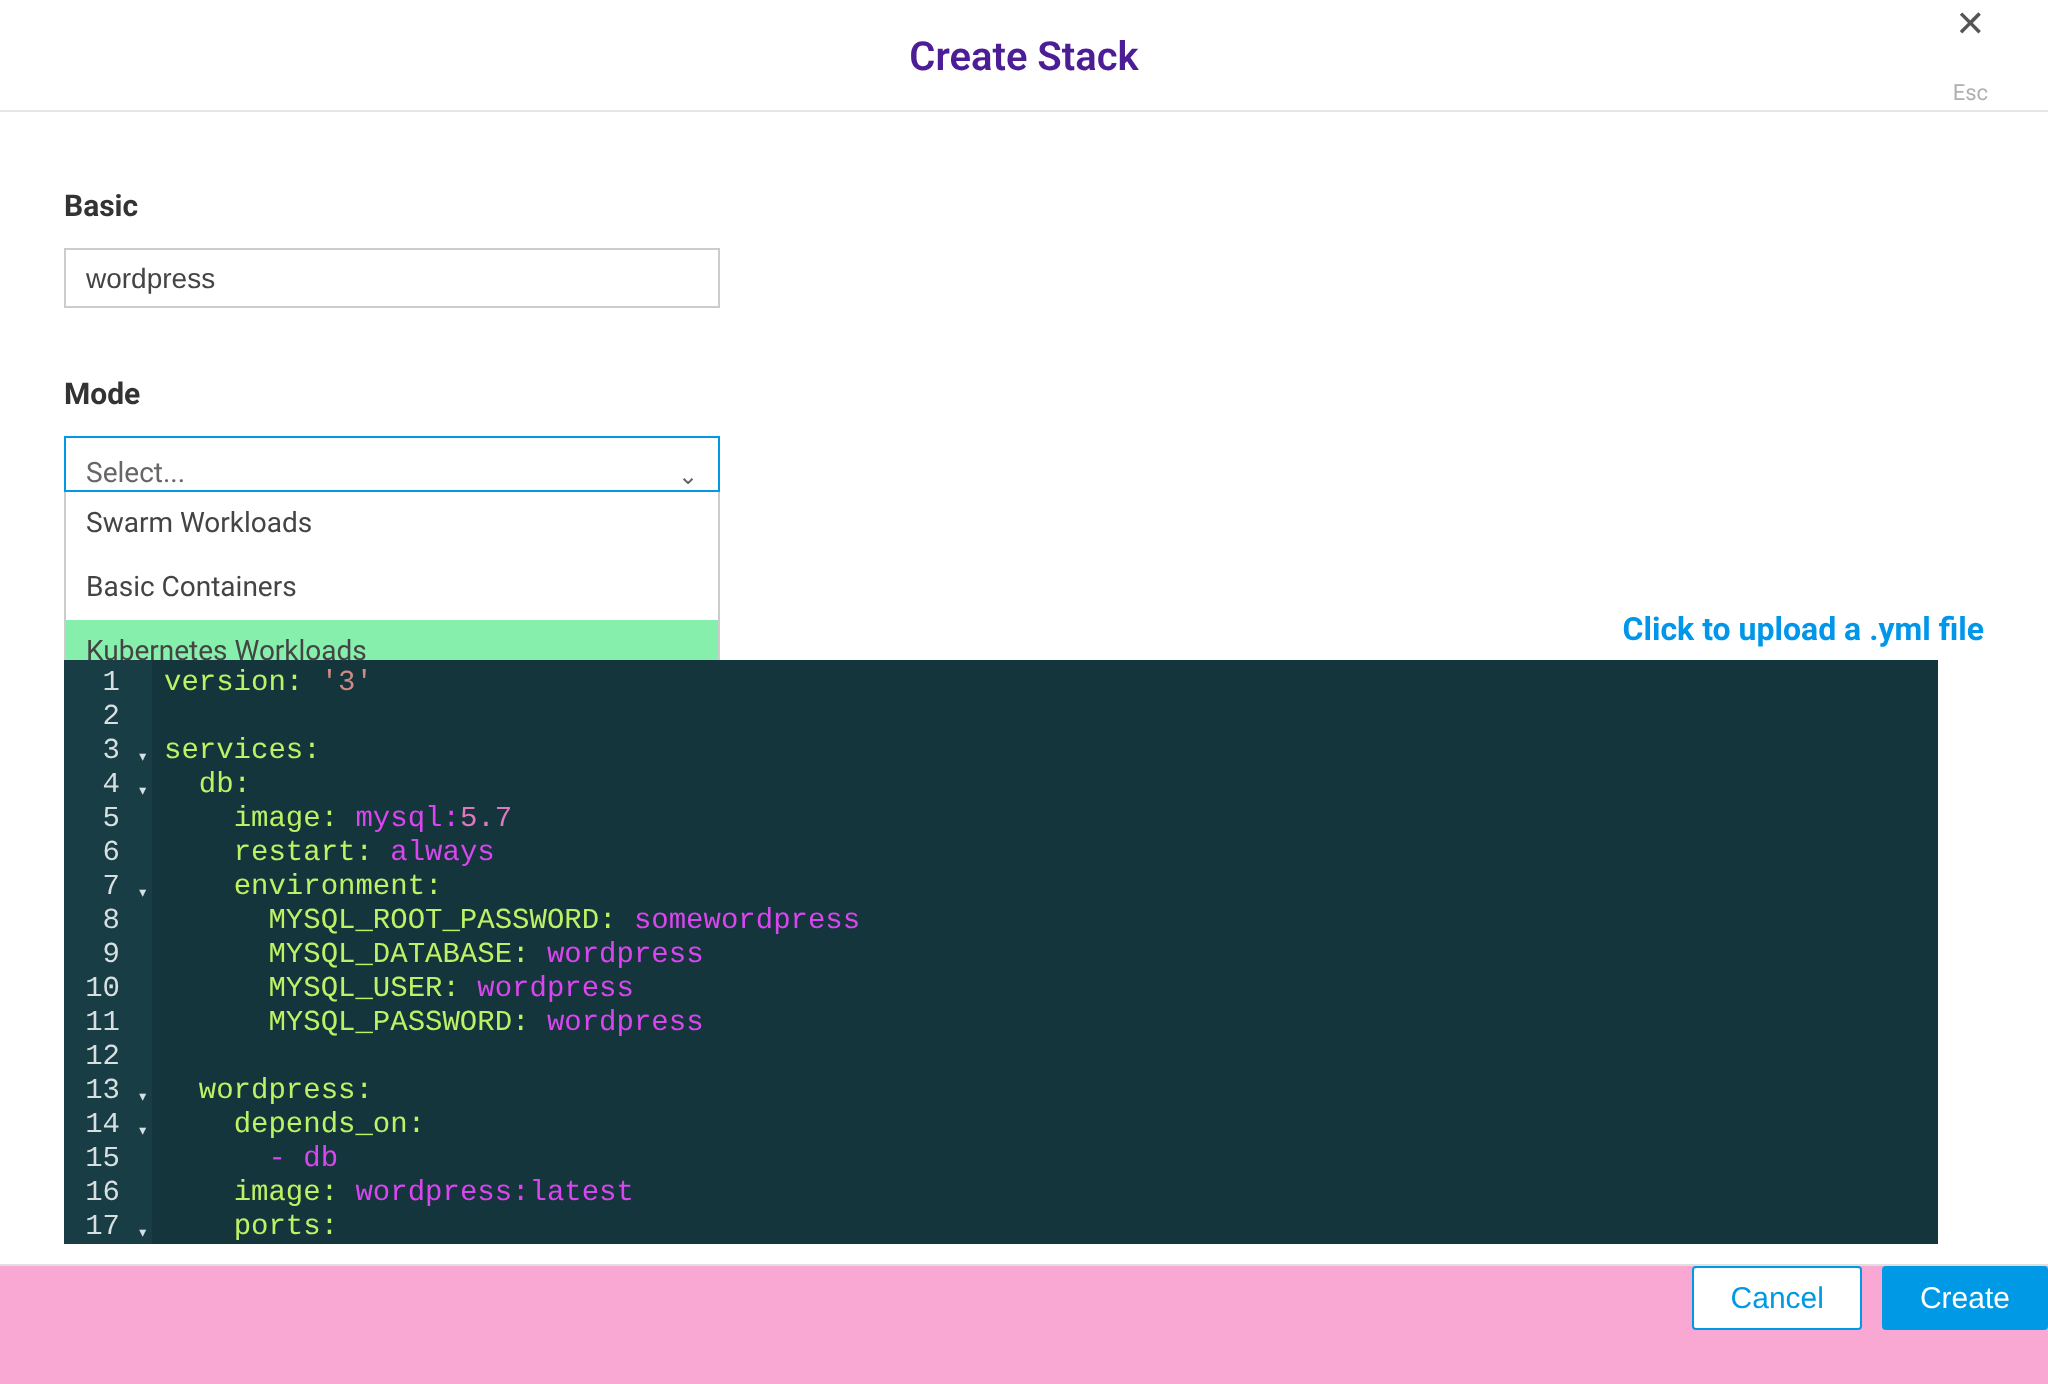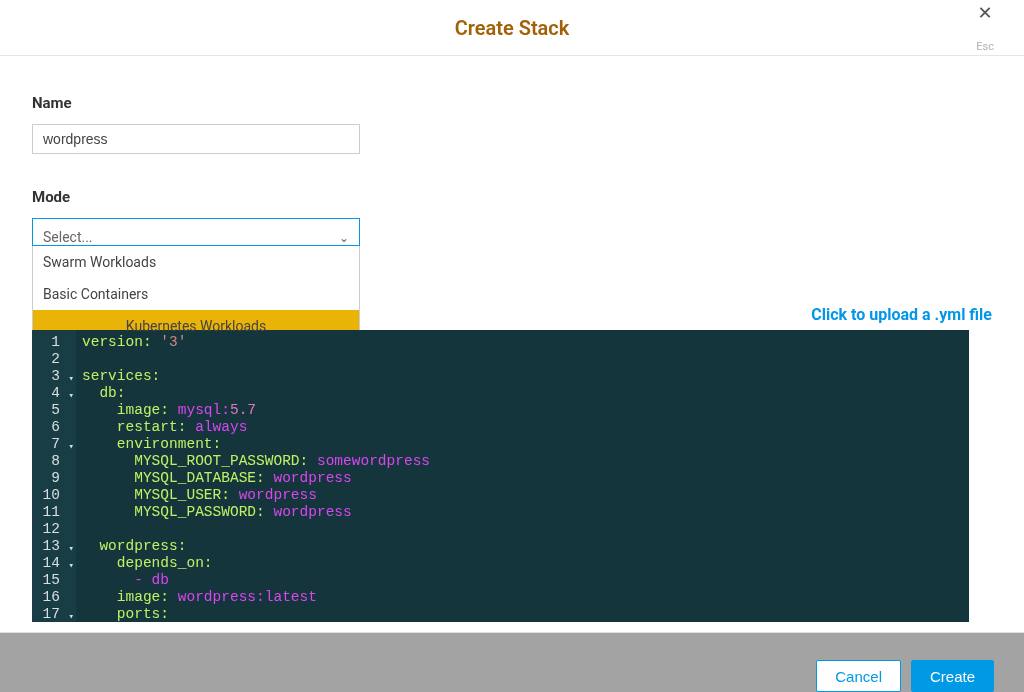--- a/index.html
+++ b/index.html
@@ -16,21 +16,21 @@
       height: 56px;
       border-bottom: 1px solid #e5e5e5;
       position: relative;
       display: flex;
       align-items: center;
       justify-content: center;
     }
     .modal-title {
       font-size: 20px;
       font-weight: 600;
-      color: #a16207;
+      color: #4c1d95;
     }
     .close-area {
       position: absolute;
       right: 30px;
       top: 6px;
       display: flex;
       flex-direction: column;
       align-items: center;
     }
     .close-x {
@@ -85,21 +85,21 @@
       width: 328px;
       border: 1px solid #ccc;
       border-top: none;
       font-size: 14px;
     }
     .dropdown-item {
       padding: 8px 10px;
       color: #444;
       cursor: pointer;
     }
-    .dropdown-item.active { background: #eab308; text-align: center; }
+    .dropdown-item.active { background: #86efac; }
     .upload-row {
       display: flex;
       justify-content: flex-end;
       margin-top: -38px;
       margin-bottom: 6px;
     }
     .upload-link {
       color: #0096ea;
       font-weight: 700;
       font-size: 16px;
@@ -143,24 +143,23 @@
     .tk-num { color: #e078c0; margin-top: 20px; }
     .tk-plain { color: #d946ef; }
     .modal-footer {
       position: absolute;
       bottom: 0;
       left: 0;
       right: 0;
       height: 60px;
       border-top: 1px solid #e0e0e0;
       display: flex;
-      align-items: flex-end;
+      align-items: flex-start;
       justify-content: flex-end;
-      padding-right: 30px;
-      background: #a3a3a3;
+      background: #f9a8d4;
     }
     .btn {
       height: 32px;
       font-size: 15px;
       font-weight: 500;
       padding: 0 18px;
       cursor: pointer;
       border-radius: 2px;
     }
     .btn-cancel {
@@ -182,21 +181,21 @@
   <div class="modal-title">Create Stack</div>
   <div class="close-area">
     <span class="close-x">✕</span>
     <span class="close-esc">Esc</span>
   </div>
 </div>
 
 <div class="modal-body">
 
   <div>
-    <div class="field-label">Name</div>
+    <div class="field-label">Basic</div>
     <input class="text-input" type="text" value="wordpress" style="">
   </div>
 
   <div class="mode-group">
     <div class="field-label">Mode</div>
     <div class="select-box">
       <span>Select...</span>
       <span class="chevron">⌄</span>
     </div>
     <div class="dropdown" id="mode-dropdown">

